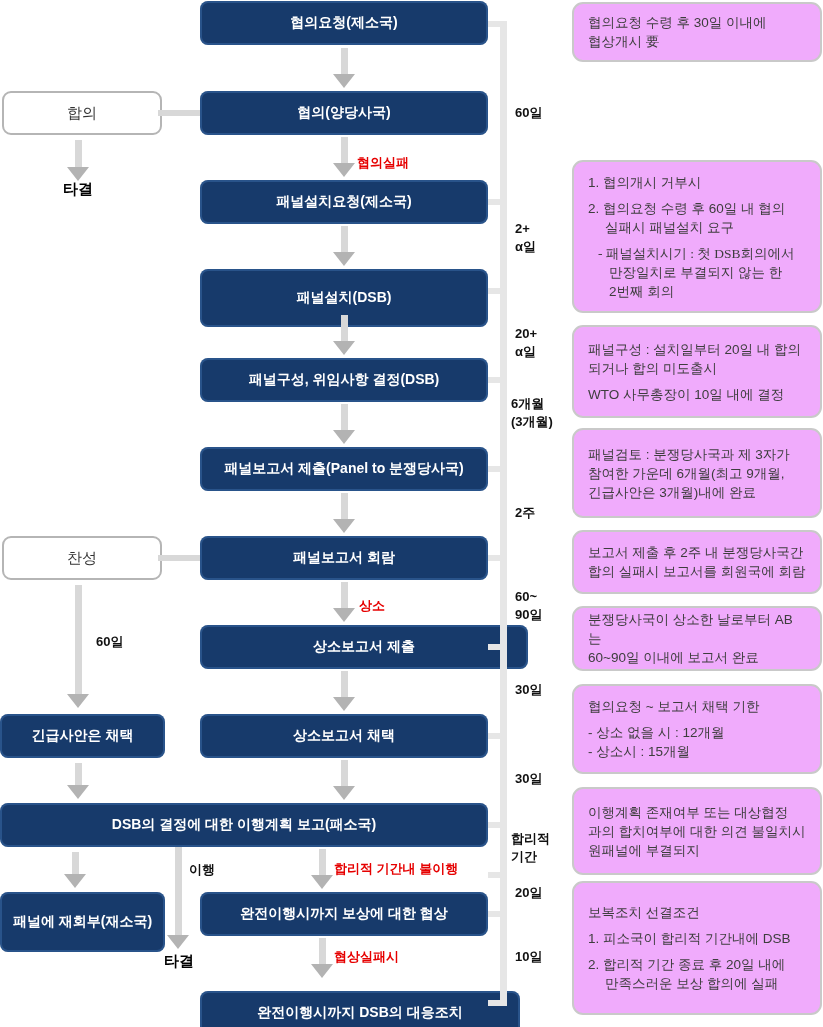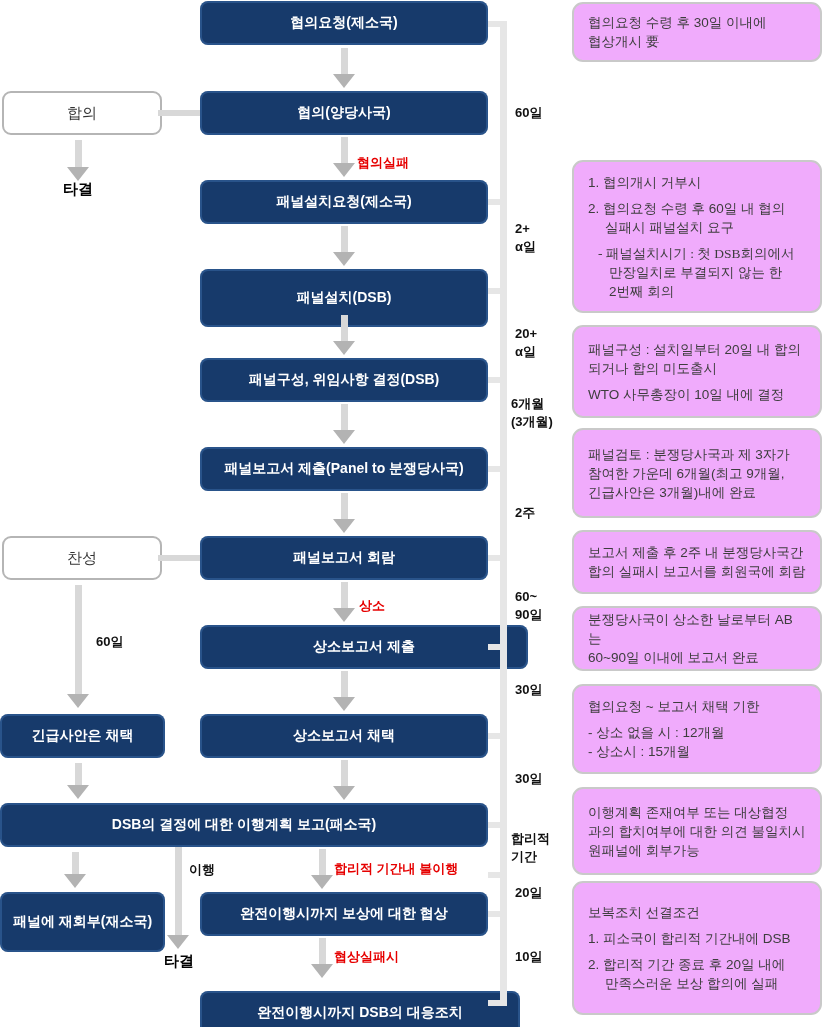--- a/index.html
+++ b/index.html
@@ -217,21 +217,21 @@
     <div class="ln">60~90일 이내에 보고서 완료</div>
   </div>
   <div class="note" style="top:684px;height:90px">
     <div class="ln">협의요청 ~ 보고서 채택 기한</div>
     <div class="ln gap">- 상소 없을 시 : 12개월</div>
     <div class="ln">- 상소시 : 15개월</div>
   </div>
   <div class="note" style="top:787px;height:88px">
     <div class="ln">이행계획 존재여부 또는 대상협정</div>
     <div class="ln">과의 합치여부에 대한 의견 불일치시</div>
-    <div class="ln">원패널에 회부가능</div>
+    <div class="ln">원패널에 부결되지</div>
   </div>
   <div class="note" style="top:881px;height:134px">
     <div class="ln">보복조치 선결조건</div>
     <div class="ln gap">1. 피소국이 합리적 기간내에 DSB</div>
     <div class="ln gap">2. 합리적 기간 종료 후 20일 내에</div>
     <div class="ln ind-a">만족스러운 보상 합의에 실패</div>
   </div>
 
 </div>
 

